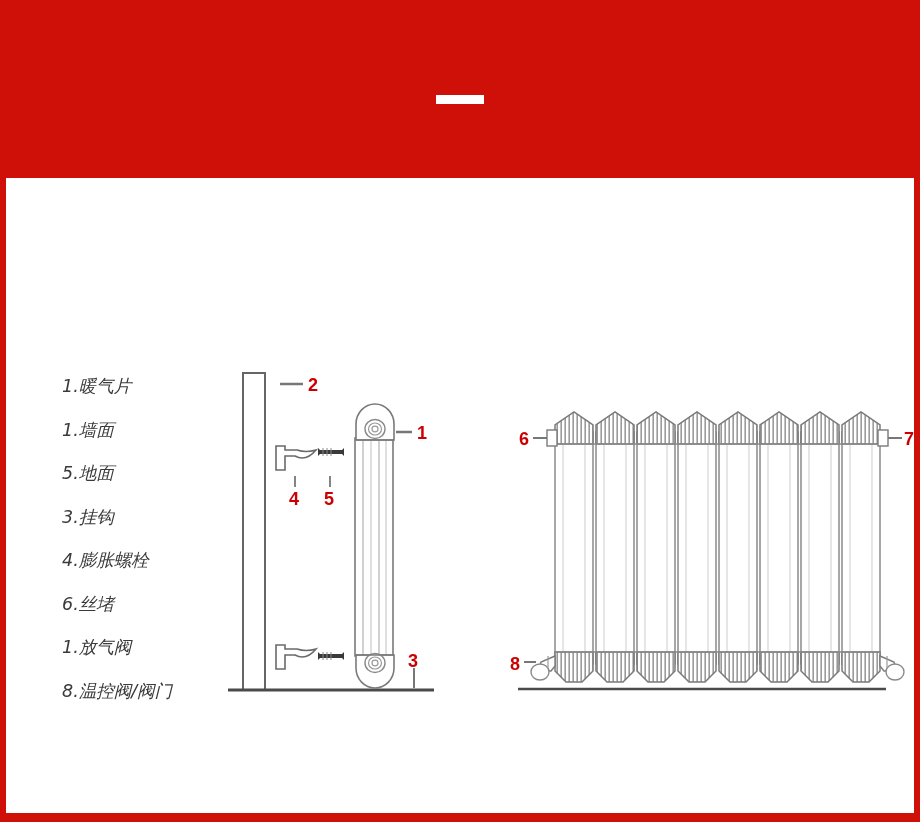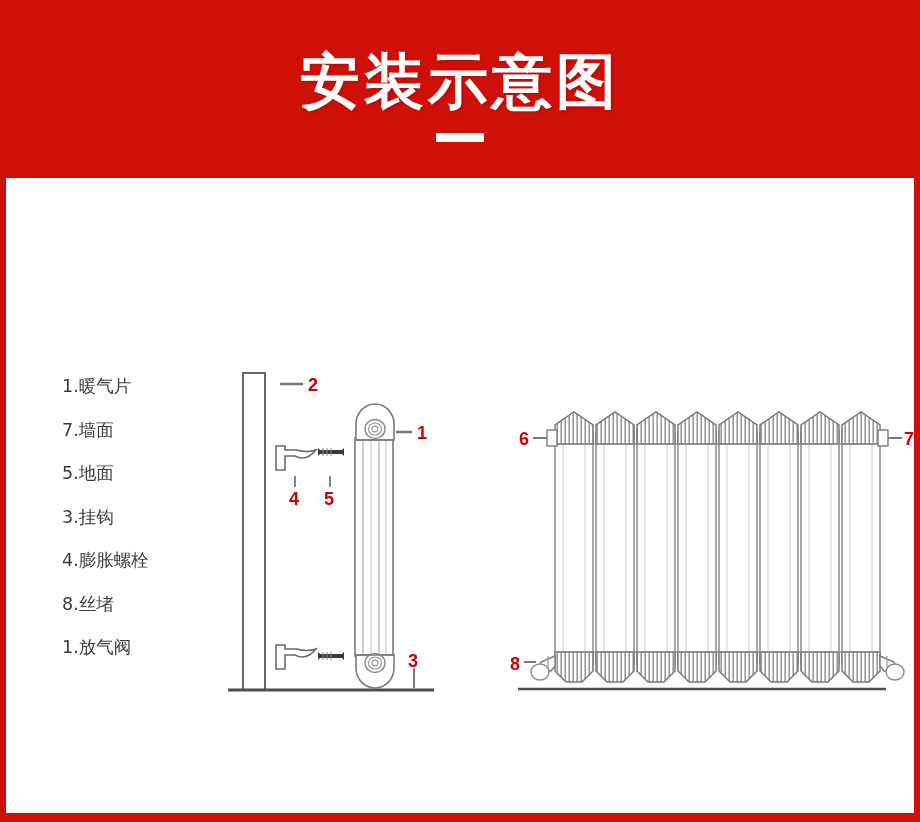--- a/index.html
+++ b/index.html
@@ -69,20 +69,21 @@
     top: 378px;
     width: 180px;
   }
   .legend-item {
     color: #3a3a3a;
     font-size: 17.5px;
     line-height: 1;
     margin-bottom: 26px;
     white-space: nowrap;
     font-family: "DejaVu Sans", "Liberation Sans", sans-serif;
+    font-style: italic;
   }
 
   
   #diagram-left, #diagram-right {
     position: absolute;
     top: 0;
     left: 0;
   }
 
   .lbl {
@@ -91,34 +92,34 @@
     font-weight: bold;
     fill: #cc0000;
   }
 </style>
 </head>
 <body>
 
 <div id="page">
 
   <div id="header-banner">
-    <div id="header-title">安装示意图</div>
     <div id="header-dash"></div>
   </div>
 
   <div id="body-frame"></div>
 
   <div id="legend">
     <div class="legend-item">1.暖气片</div>
-    <div class="legend-item">7.墙面</div>
+    <div class="legend-item">1.墙面</div>
     <div class="legend-item">5.地面</div>
     <div class="legend-item">3.挂钩</div>
     <div class="legend-item">4.膨胀螺栓</div>
-    <div class="legend-item">8.丝堵</div>
+    <div class="legend-item">6.丝堵</div>
     <div class="legend-item">1.放气阀</div>
+    <div class="legend-item">8.温控阀/阀门</div>
   </div>
 
   <svg id="diagram-left" width="920" height="822">
 
     <rect x="243" y="373" width="22" height="317" fill="#ffffff" stroke="#666666" stroke-width="2"></rect>
 
     <line x1="280" y1="384" x2="303" y2="384" stroke="#777777" stroke-width="2.5"></line>
     <text class="lbl" x="308" y="391">2</text>
 
     <line x1="228" y1="690" x2="434" y2="690" stroke="#4a4a4a" stroke-width="3"></line>

